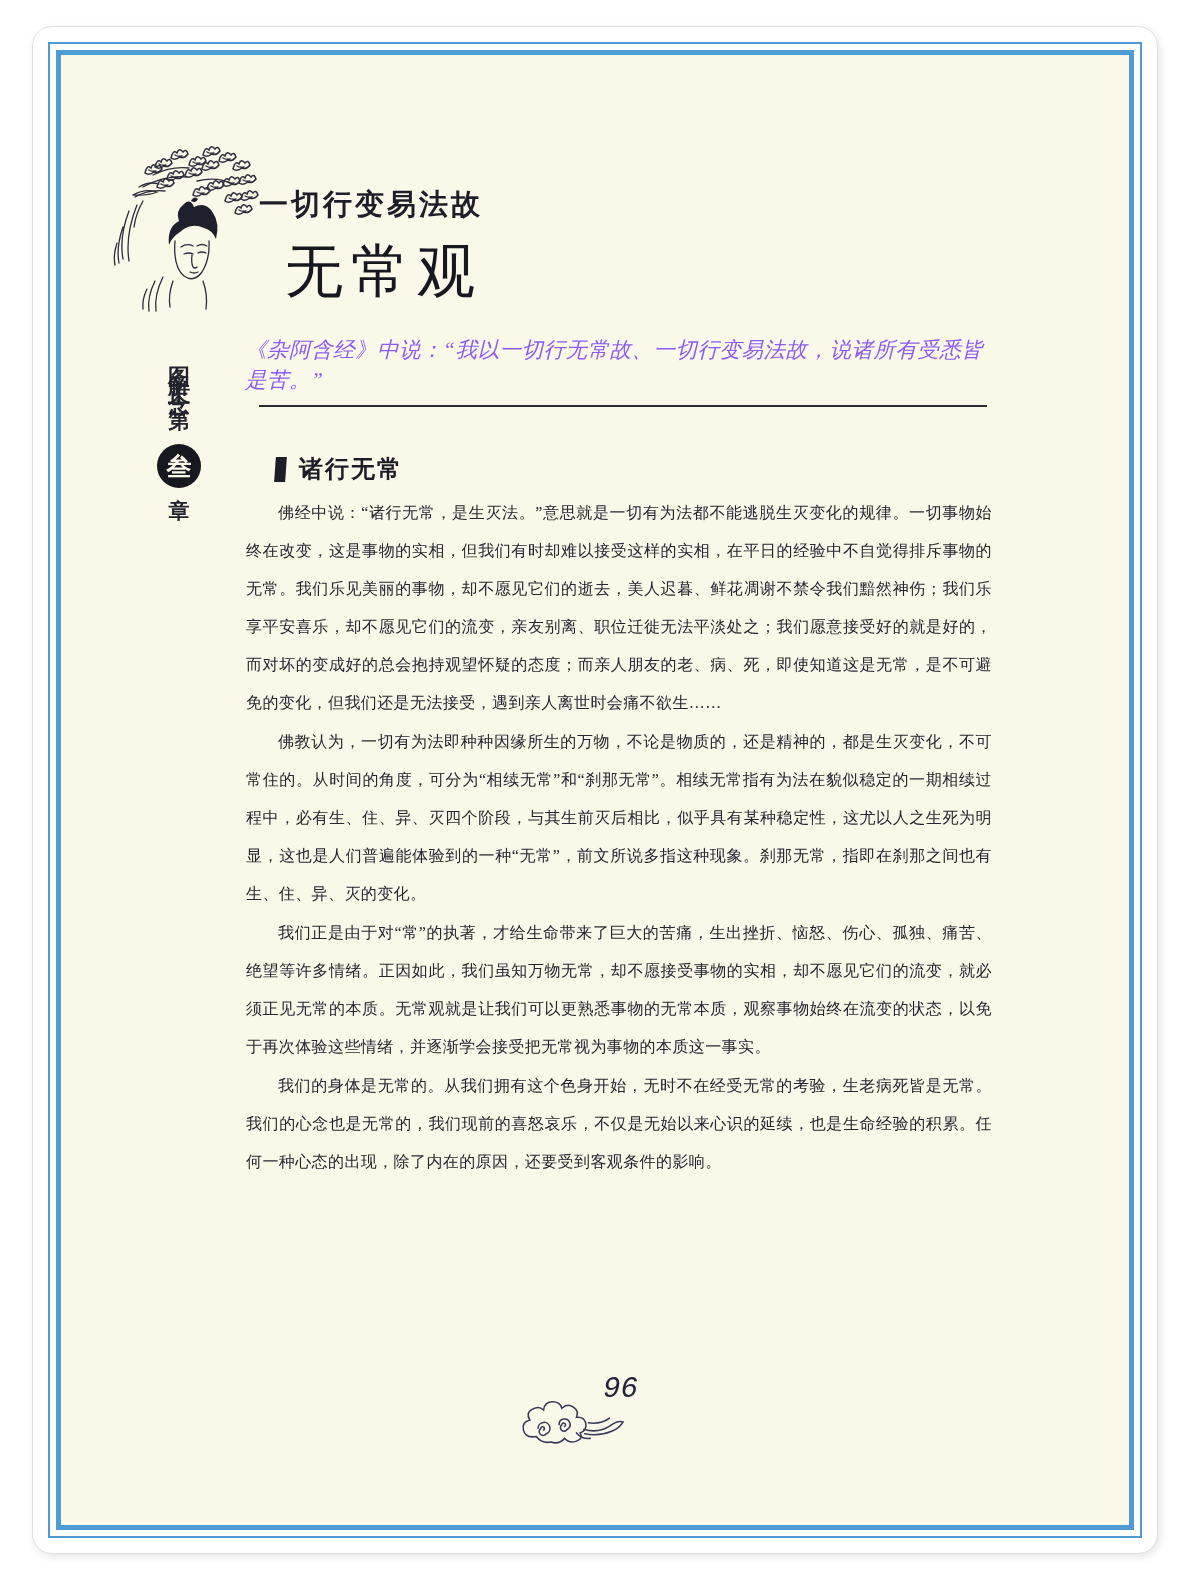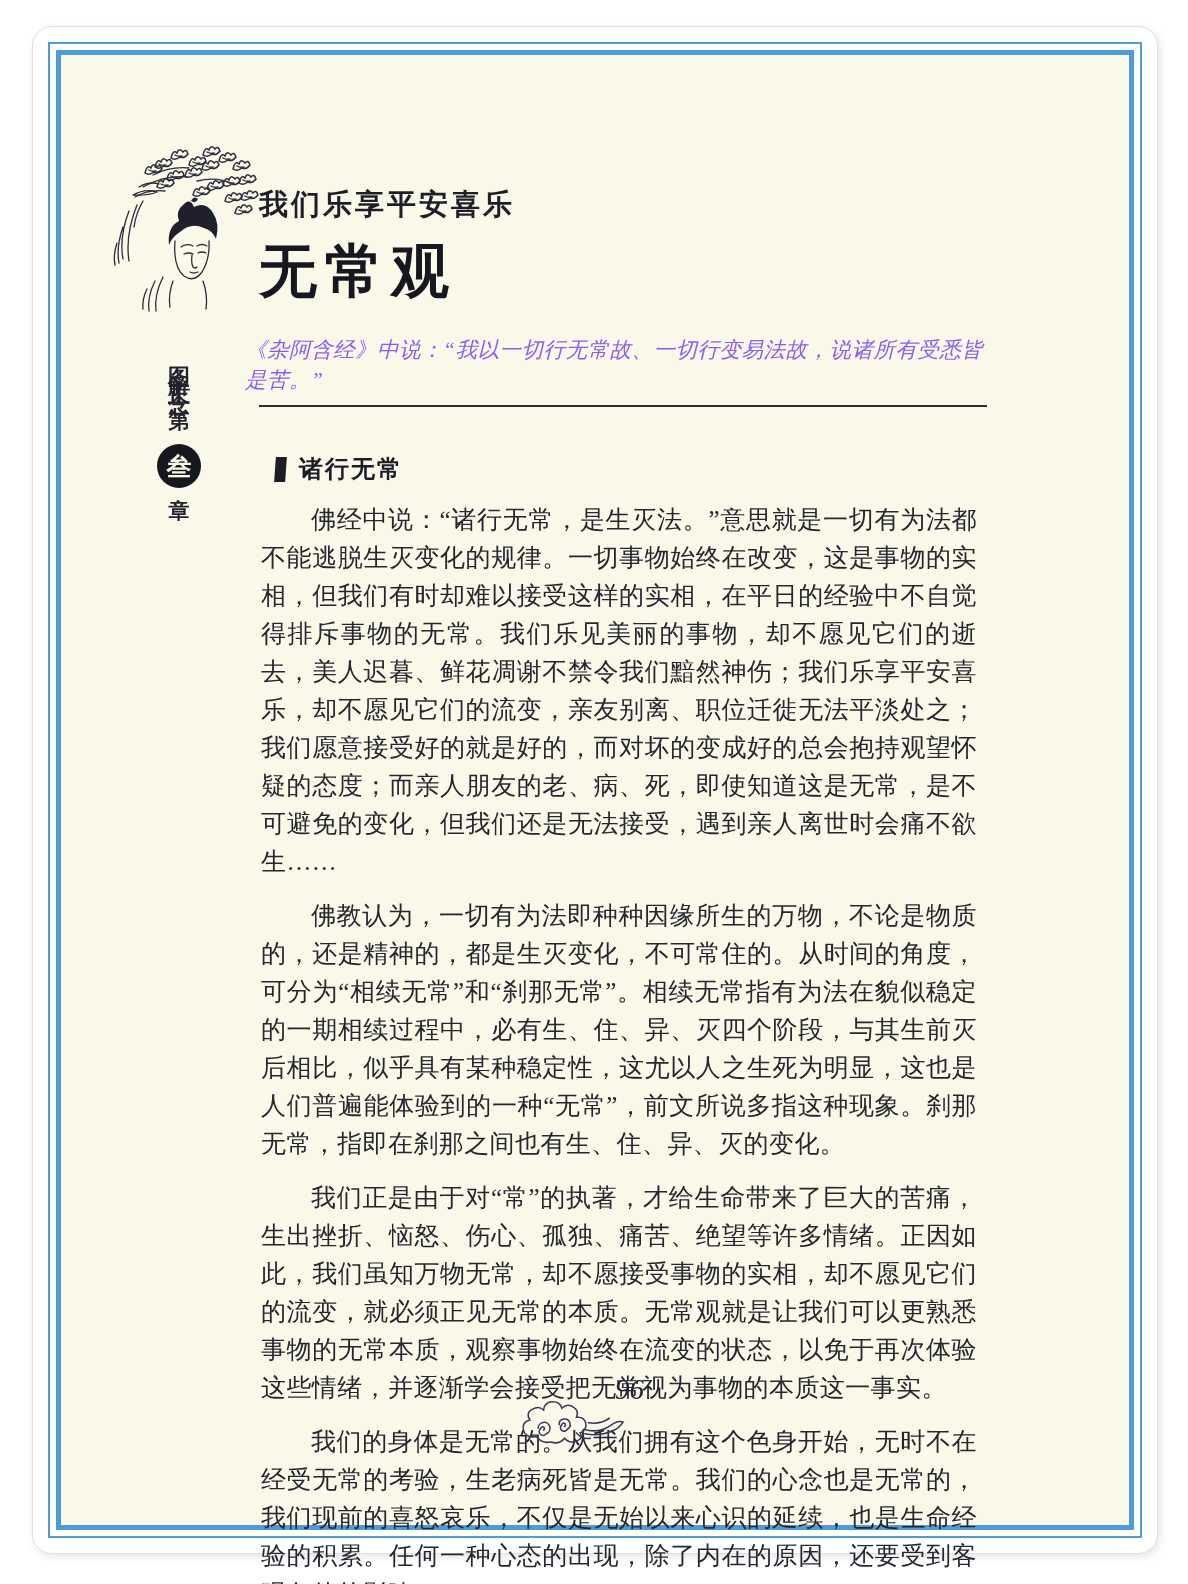--- a/index.html
+++ b/index.html
@@ -41,24 +41,25 @@
   .subtitle {
     font-family: "Liberation Sans", sans-serif;
     font-weight: 800;
     font-size: 29px;
     color: #1e1e28;
     letter-spacing: 3px;
   }
   .main-title {
     margin-top: 8px;
     font-family: "Liberation Serif", serif;
-    font-weight: 700;
+    font-weight: 400;
     font-size: 58px;
     color: #171720;
     letter-spacing: 8px;
+    margin-left: 26px;
   }
   .quote {
     position: absolute; left: 212px; top: 308px; width: 752px;
     font-style: italic;
     font-size: 21.5px;
     color: #8b5cf6;
     letter-spacing: 0.5px;
     line-height: 30px;
   }
   .divider {
@@ -114,37 +115,37 @@
   }
   .section-heading .bullet {
     display: inline-block;
     width: 11px; height: 25px;
     background: #1d1d27;
     margin-right: 13px;
     transform: skewX(-4deg);
   }
   .section-heading.second { margin-top: 21px; }
   .body-text p {
-    margin: 16px;
-    font-size: 25px;
+    margin: 1px;
+    font-size: 16px;
     line-height: 38px;
     text-align: justify;
     text-indent: 2em;
     letter-spacing: 0.4px;
   }
   
   .footer {
     position: absolute; left: 50%; top: 1350px;
     transform: translateX(-50%);
     width: 160px; height: 80px;
   }
   .footer .cloud { position: absolute; left: 0; top: 12px; }
   .footer .page-number {
-    position: absolute; left: 100px; top: -4px;
-    font-family: Liberation Serif, serif;
+    position: absolute; left: 88px; top: -4px;
+    font-family: Liberation Mono, monospace;
     font-size: 29px;
     color: #23233a;
     font-style: italic;
   }
 </style>
 </head>
 <body>
 
 <div class="card">
   <div class="frame-thin"></div>
@@ -196,21 +197,21 @@
         <path d="M93,116 q-1,8 1,12 q2,2 4,0"></path>
         <path d="M91,133 q4,2 8,0"></path>
 
         <path d="M56,142 q-8,16 -6,30 M64,138 q-9,18 -7,34 M74,142 q-5,14 -3,26"></path>
         <path d="M104,142 q5,14 3,28 M48,150 q-5,10 -4,20"></path>
       </g>
     </svg>
   </div>
 
   <div class="header-block">
-    <div class="subtitle">我们乐享平安喜乐</div>
+    <div class="subtitle">一切行变易法故</div>
     <div class="main-title">无常观</div>
   </div>
 
   <div class="quote">《杂阿含经》中说：“我以一切行无常故、一切行变易法故，说诸所有受悉皆是苦。”</div>
   <div class="divider"></div>
 
   <div class="sidebar">
     <div class="series">图解正念</div>
     <div class="chapter-prefix">第</div>
     <div class="chapter-badge">叁</div>

